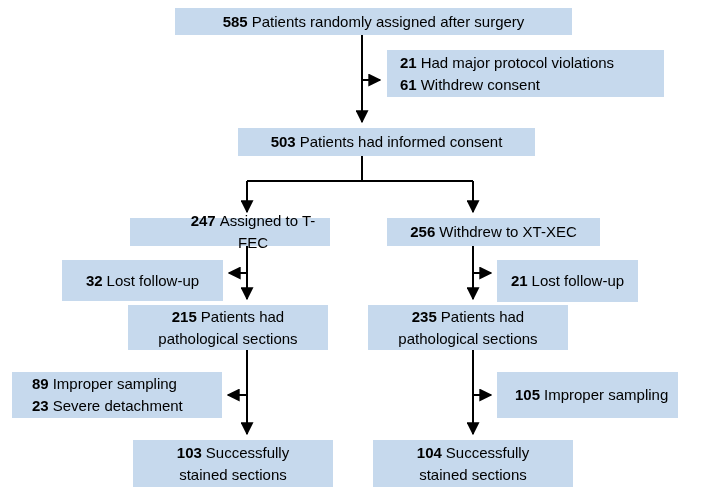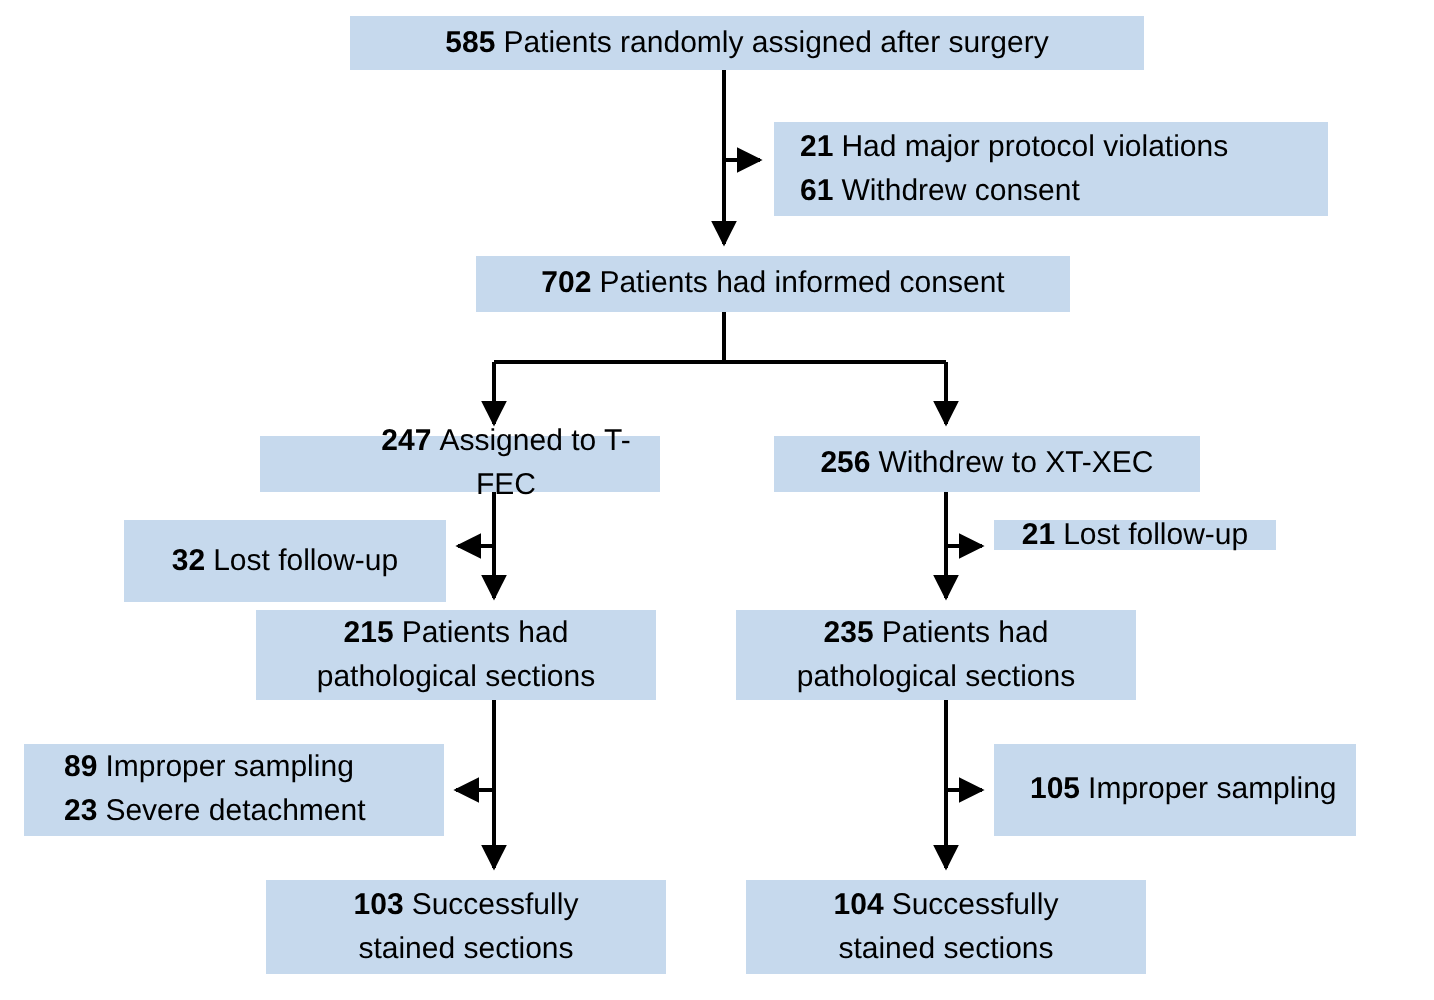--- a/index.html
+++ b/index.html
@@ -71,42 +71,42 @@
     <path d="M247,350 V434" marker-end="url(#arrow)"></path>
     <path d="M247,395 H228" marker-end="url(#arrow)"></path>
     <path d="M473,350 V434" marker-end="url(#arrow)"></path>
     <path d="M473,395 H491" marker-end="url(#arrow)"></path>
   </svg>
 
   <div class="box center" style="left:175px; top:8px; width:397px; height:27px;">
     <div class="bline"><span class="num">585</span><span class="txt">Patients randomly assigned after surgery</span></div>
   </div>
 
-  <div class="box left" style="left:387px; top:61px; width:277px; height:47px; padding-left:13px;">
+  <div class="box left" style="left:387px; top:50px; width:277px; height:47px; padding-left:13px;">
     <div class="bline"><span class="num">21</span><span class="txt">Had major protocol violations</span></div>
     <div class="bline"><span class="num">61</span><span class="txt">Withdrew consent</span></div>
   </div>
 
   <div class="box center" style="left:238px; top:128px; width:297px; height:28px;">
-    <div class="bline"><span class="num">702</span><span class="txt">Patients had informed consent</span></div>
+    <div class="bline"><span class="num">503</span><span class="txt">Patients had informed consent</span></div>
   </div>
 
   <div class="box center" style="left:130px; top:218px; width:200px; height:28px;padding-left:46px;">
     <div class="bline"><span class="num">247</span><span class="txt">Assigned to T-FEC</span></div>
   </div>
 
   <div class="box center" style="left:387px; top:218px; width:213px; height:28px;">
     <div class="bline"><span class="num">256</span><span class="txt">Withdrew to XT-XEC</span></div>
   </div>
 
   <div class="box center" style="left:62px; top:260px; width:161px; height:41px;">
     <div class="bline"><span class="num">32</span><span class="txt">Lost follow-up</span></div>
   </div>
 
-  <div class="box center" style="left:497px; top:260px; width:141px; height:15px;">
+  <div class="box center" style="left:497px; top:260px; width:141px; height:42px;">
     <div class="bline"><span class="num">21</span><span class="txt">Lost follow-up</span></div>
   </div>
 
   <div class="box center" style="left:128px; top:305px; width:200px; height:45px;">
     <div class="bline"><span class="num">215</span><span class="txt">Patients had</span></div>
     <div class="bline"><span class="txt">pathological sections</span></div>
   </div>
 
   <div class="box center" style="left:368px; top:305px; width:200px; height:45px;">
     <div class="bline"><span class="num">235</span><span class="txt">Patients had</span></div>

